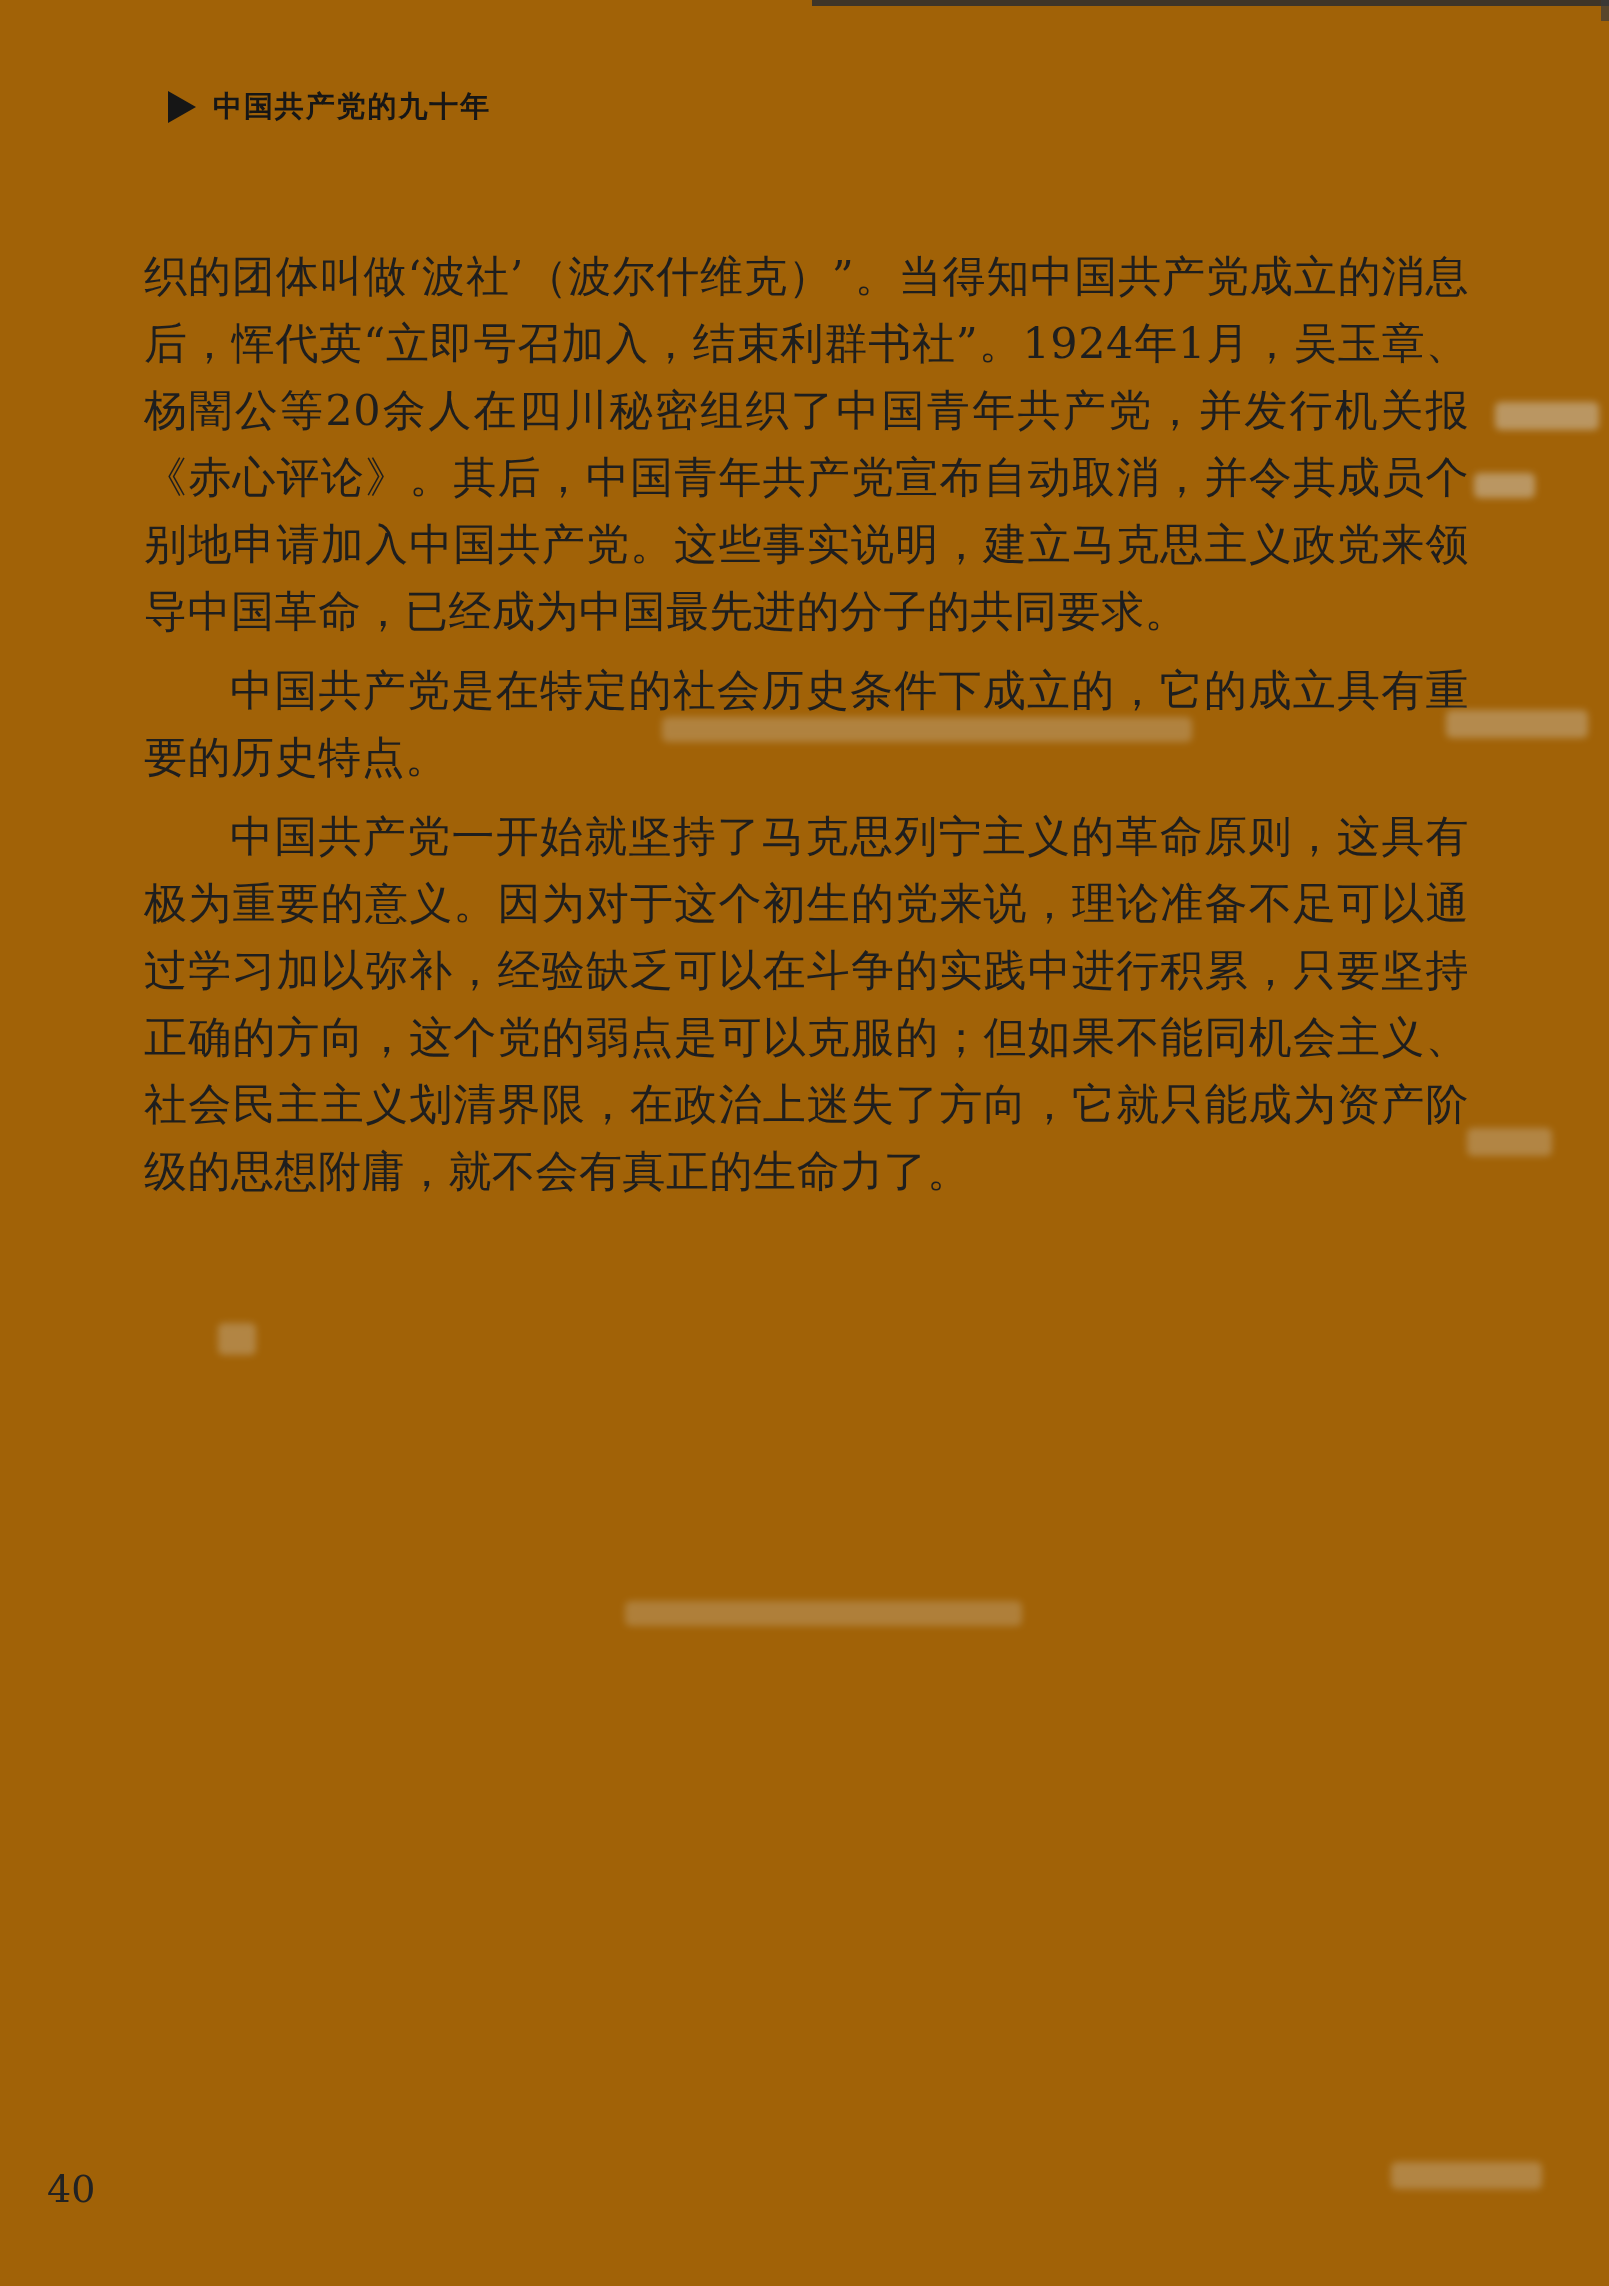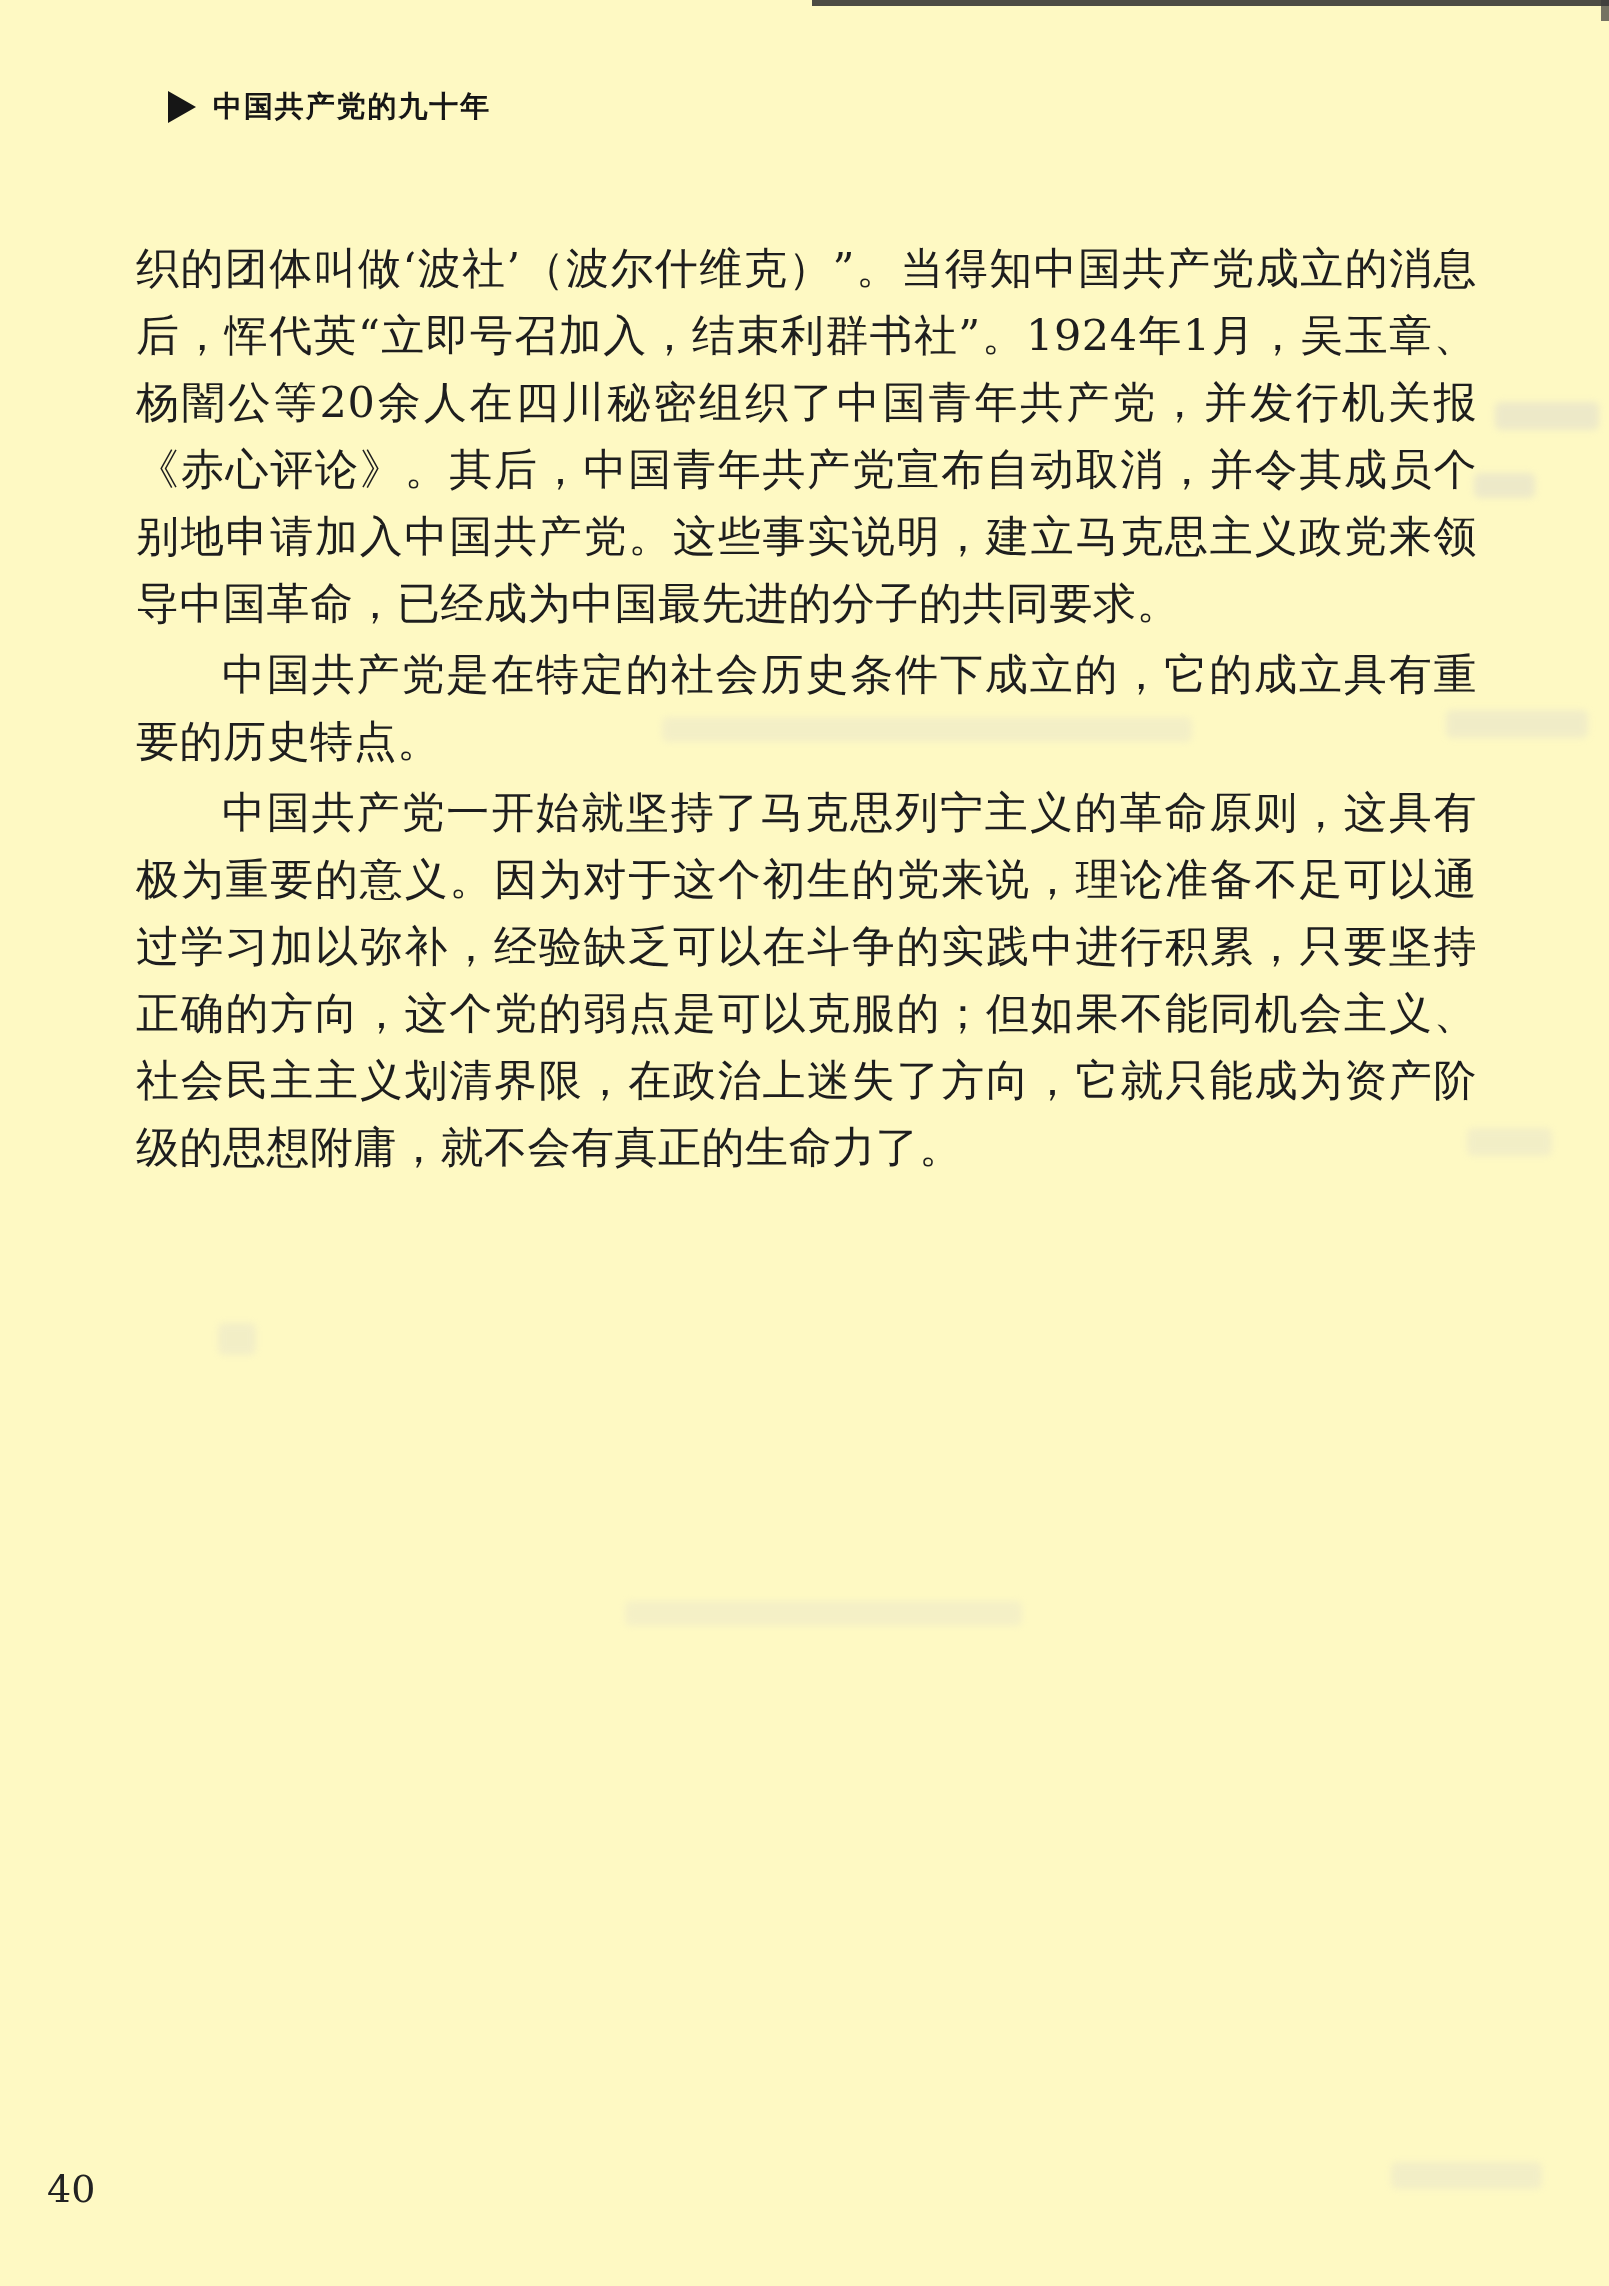--- a/index.html
+++ b/index.html
@@ -7,21 +7,21 @@
     padding: 0;
     width: 1610px;
     height: 2286px;
     overflow: hidden;
     background: #e8e8e6;
   }
   .page {
     position: relative;
     width: 1610px;
     height: 2286px;
-    background: #fef9c3;
+    background: #a16207;
     font-family: "DejaVu Serif", serif;
     color: #1e1e1e;
     text-decoration: underline;
   }
   
   .scan-edge {
     position: absolute;
     left: 812px;
     top: 0;
     width: 798px;
@@ -65,21 +65,21 @@
     left: 132px;
     top: 231px;
     width: 1349px;
     font-size: 43px;
     line-height: 67px;
     text-align: justify;
     text-align-last: left;
     letter-spacing: 0.5px;
   }
   .body-text p {
-    margin: 4px;
+    margin: 12px;
     padding: 0;
     text-indent: 2em;
   }
   .body-text p.no-indent {
     text-indent: 0;
   }
   .page-number {
     position: absolute;
     left: 47px;
     top: 2167px;

